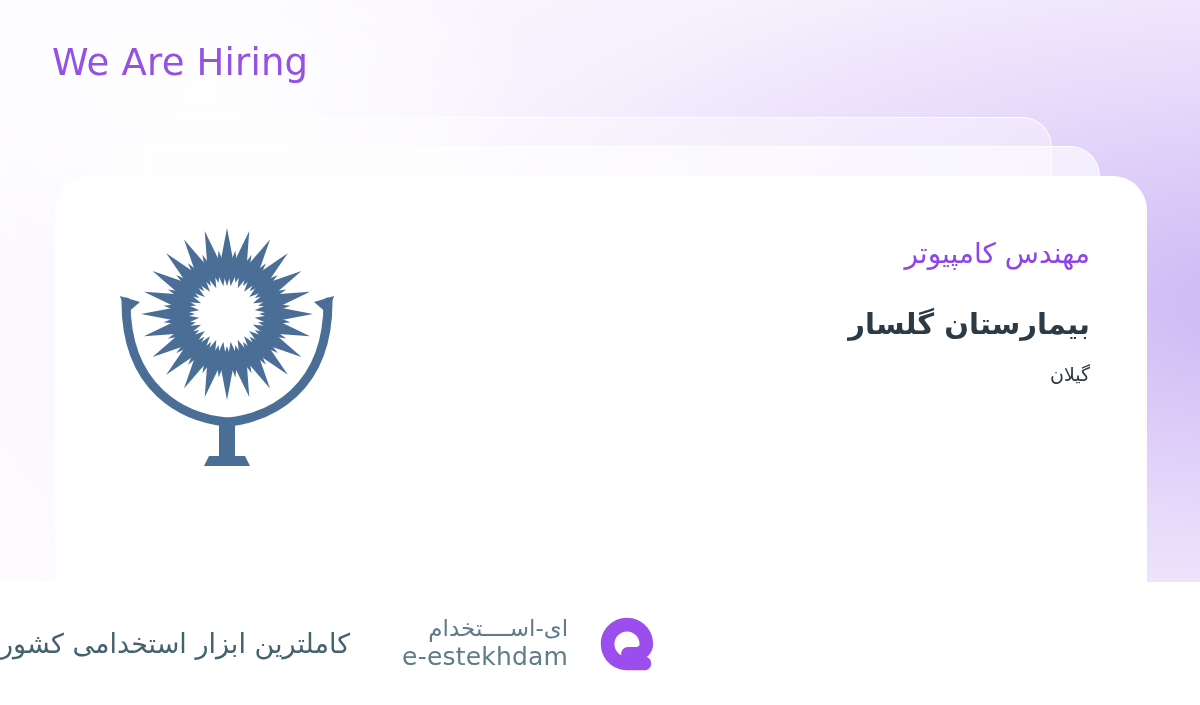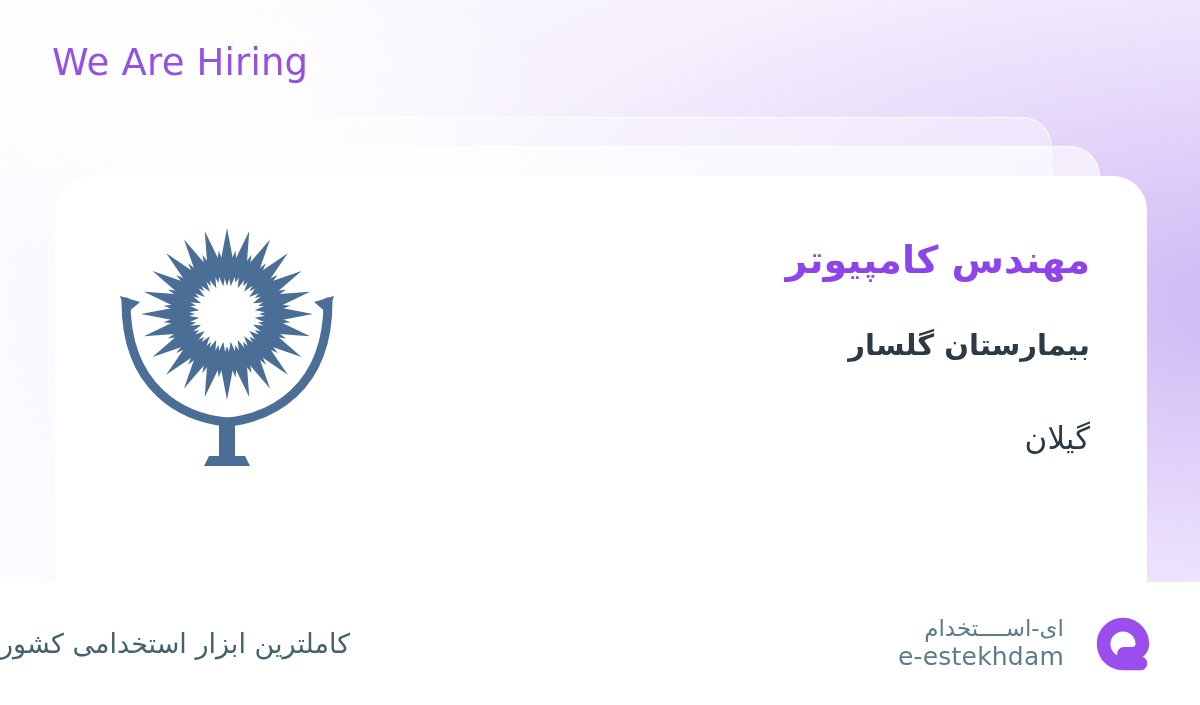--- a/index.html
+++ b/index.html
@@ -133,53 +133,53 @@
 
   
   .job-info {
     direction: rtl;
     text-align: right;
     margin: 58px 56px 0 0;
     flex: 1 1 auto;
   }
 
   .job-title {
-    font-size: 38px;
-    font-weight: 700;
+    font-size: 28px;
+    font-weight: 400;
     color: #8e44e8;
     line-height: 1.35;
-    margin-bottom: 40px;
+    margin-bottom: 32px;
   }
 
   .company-name {
     font-size: 29px;
     font-weight: 700;
     color: #2b3a44;
     line-height: 1.35;
-    margin-bottom: 53px;
+    margin-bottom: 18px;
   }
 
   .job-location {
-    font-size: 31px;
+    font-size: 19px;
     font-weight: 400;
     color: #2b3a44;
     line-height: 1.35;
   }
 
   
   .footer {
     position: absolute;
     left: 0;
     top: 582px;
     width: 1200px;
     height: 123px;
     background: #ffffff;
     display: flex;
     align-items: center;
-    justify-content: space-between;
+    justify-content: flex-start;
   }
 
   .footer-tagline {
     direction: rtl;
     font-size: 27px;
     color: #44616e;
     margin-left: 0;
     margin-right: 52px;
     white-space: nowrap;
   }

